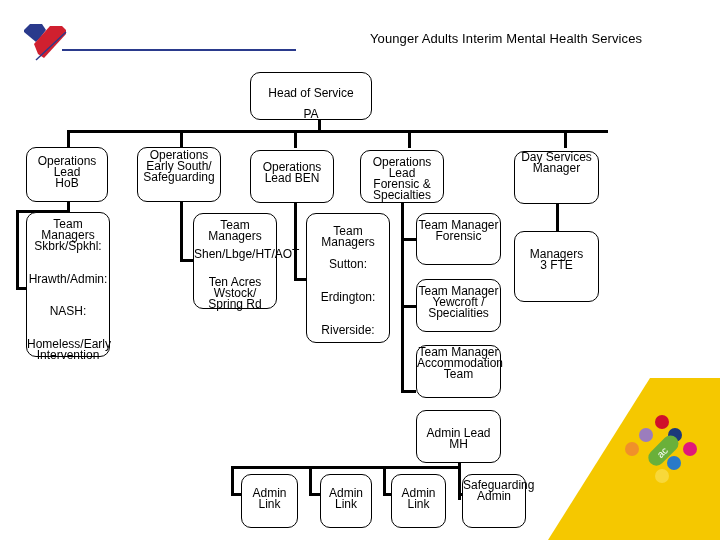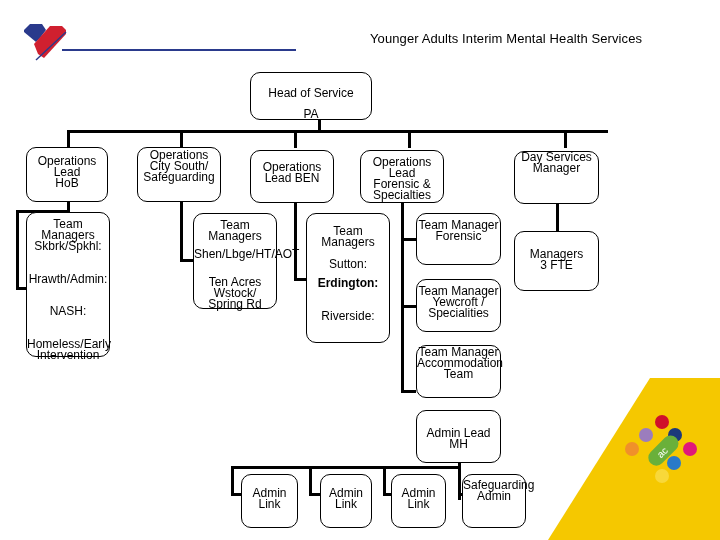--- a/index.html
+++ b/index.html
@@ -79,21 +79,21 @@
   <span class="t">Head of Service</span>
   <span class="t" style="margin-top:10px;text-align:center;">PA</span>
 </div>
 
 <div class="box" style="left:26px;top:147px;width:82px;height:55px;padding-top:8px;">
   <span class="t">Operations Lead</span>
   <span class="t">HoB</span>
 </div>
 <div class="box" style="left:137px;top:147px;width:84px;height:55px;padding-top:2px;">
   <span class="t">Operations</span>
-  <span class="t">City South/</span>
+  <span class="t">Early South/</span>
   <span class="t">Safeguarding</span>
 </div>
 <div class="box" style="left:250px;top:150px;width:84px;height:53px;padding-top:11px;">
   <span class="t">Operations</span>
   <span class="t">Lead BEN</span>
 </div>
 <div class="box" style="left:360px;top:150px;width:84px;height:53px;padding-top:6px;">
   <span class="t">Operations Lead</span>
   <span class="t">Forensic &amp;</span>
   <span class="t">Specialties</span>
@@ -115,40 +115,40 @@
 <div class="box" style="left:193px;top:213px;width:84px;height:96px;padding-top:6px;">
   <span class="t">Team Managers</span>
   <span class="t" style="margin-top:7px;">Shen/Lbge/HT/AOT</span>
   <span class="t" style="margin-top:17px;">Ten Acres Wstock/</span>
   <span class="t">Spring Rd</span>
 </div>
 
 <div class="box" style="left:306px;top:213px;width:84px;height:130px;padding-top:12px;">
   <span class="t">Team Managers</span>
   <span class="t" style="margin-top:11px;">Sutton:</span>
-  <span class="t" style="margin-top:8px;font-weight:bold;">Erdington:</span>
+  <span class="t" style="margin-top:22px;">Erdington:</span>
   <span class="t" style="margin-top:22px;">Riverside:</span>
 </div>
 
 <div class="box" style="left:416px;top:213px;width:85px;height:52px;padding-top:6px;">
   <span class="t">Team Manager</span>
   <span class="t">Forensic</span>
 </div>
 <div class="box" style="left:416px;top:279px;width:85px;height:53px;padding-top:6px;">
   <span class="t">Team Manager</span>
   <span class="t">Yewcroft /</span>
   <span class="t">Specialities</span>
 </div>
 <div class="box" style="left:416px;top:345px;width:85px;height:53px;padding-top:1px;">
   <span class="t">Team Manager</span>
   <span class="t">Accommodation</span>
   <span class="t">Team</span>
 </div>
 
-<div class="box" style="left:514px;top:231px;width:85px;height:60px;padding-top:17px;">
+<div class="box" style="left:514px;top:231px;width:85px;height:71px;padding-top:17px;">
   <span class="t">Managers</span>
   <span class="t">3 FTE</span>
 </div>
 
 <div class="box" style="left:416px;top:410px;width:85px;height:53px;padding-top:17px;">
   <span class="t">Admin Lead MH</span>
 </div>
 
 <div class="box" style="left:241px;top:474px;width:57px;height:54px;padding-top:13px;">
   <span class="t">Admin Link</span>

